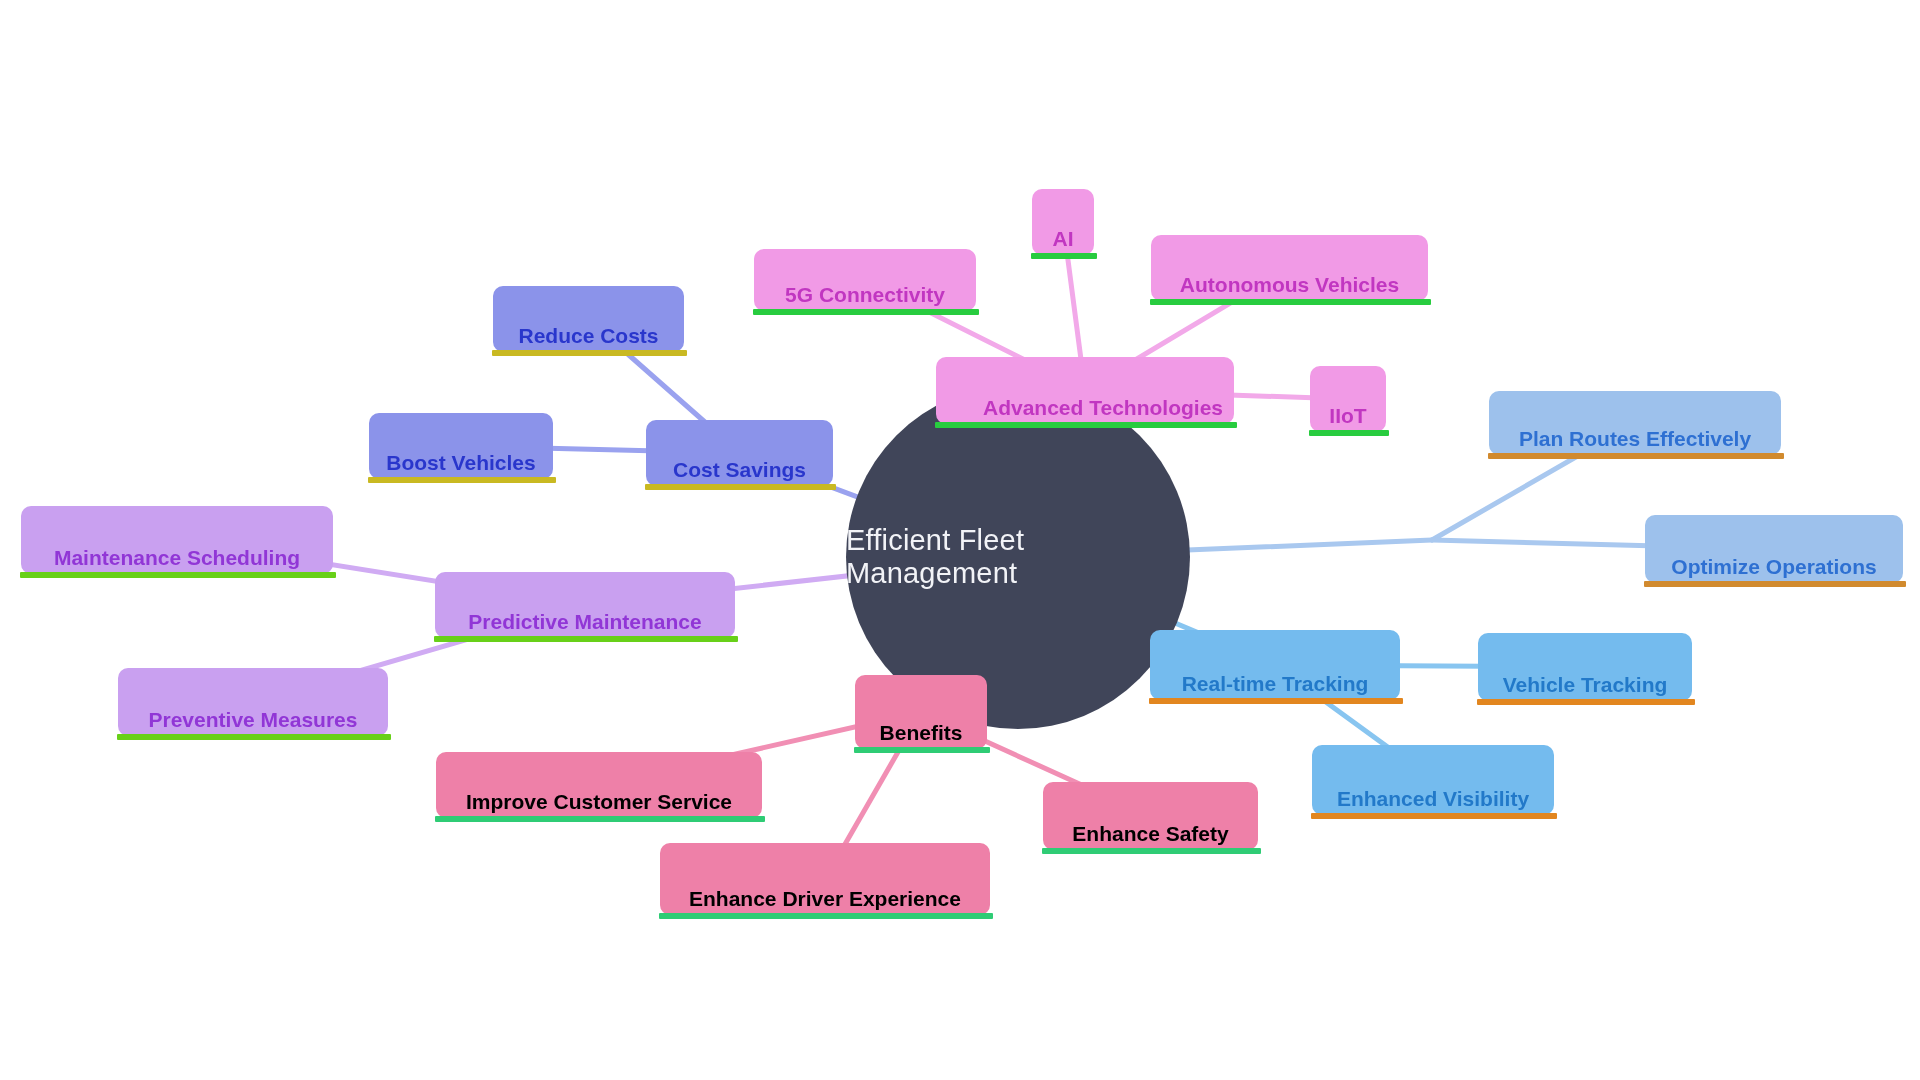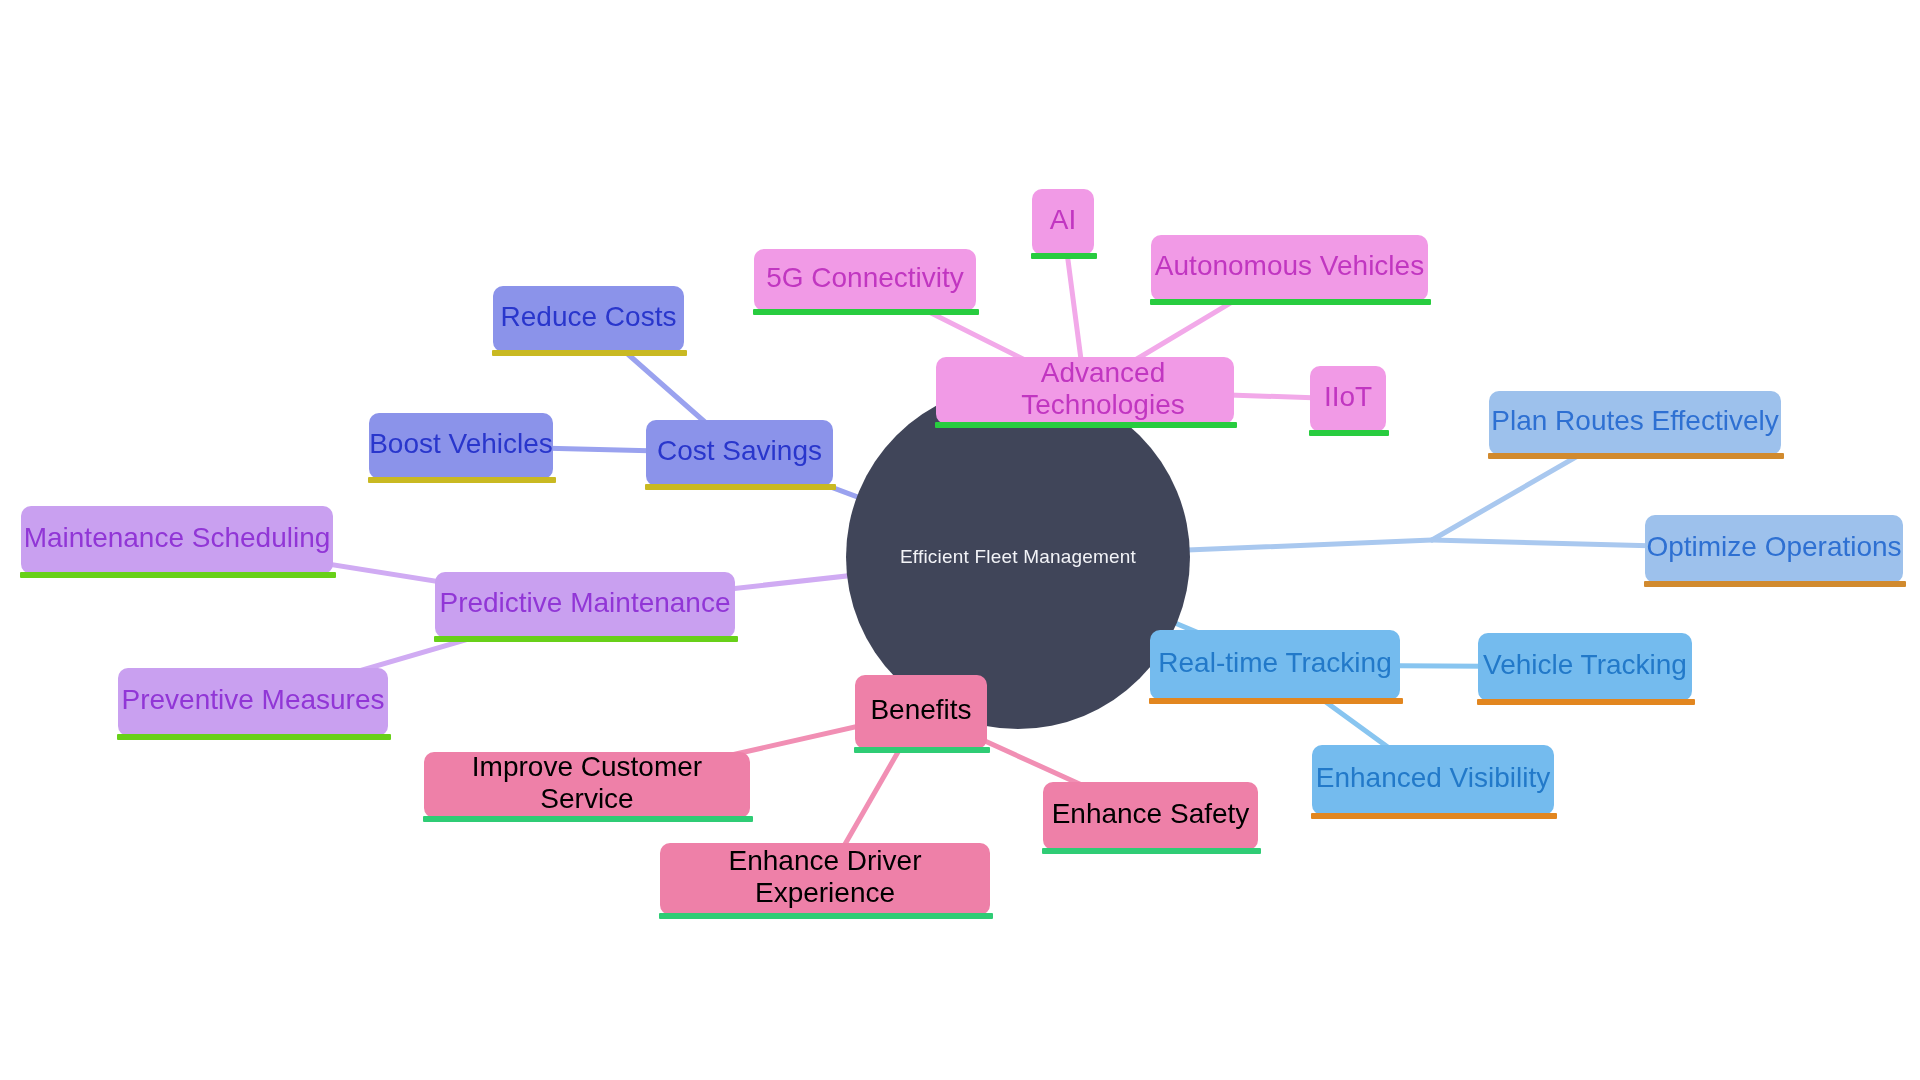--- a/index.html
+++ b/index.html
@@ -23,34 +23,34 @@
     width: 344px; height: 344px;
     border-radius: 50%;
     background: #404559;
     z-index: 1;
     display: flex;
     align-items: center;
     justify-content: center;
   }
   .center-label {
     color: #f2f3f7;
-    font-size: 19px;
+    font-size: 29px;
     font-weight: 500;
     letter-spacing: 0.2px;
     text-align: left;
   }
   .node {
     position: absolute;
     z-index: 2;
     display: flex;
-    align-items: center;
+    align-items: flex-end;
     justify-content: center;
     border-radius: 10px;
-    font-size: 28px;
-    font-weight: 400;
+    font-size: 21px;
+    font-weight: 700;
     text-align: center;
     box-sizing: border-box;
     padding-bottom: 4px;
   }
   .underline {
     position: absolute;
     left: -1px; right: -3px; bottom: -4px;
     height: 6px;
     border-radius: 1px;
   }
@@ -152,21 +152,21 @@
   </div>
   <div class="node b-purple" style="left:118px; top:668px; width:270px; height:68px;">
     <span>Preventive Measures</span>
     <span class="underline"></span>
   </div>
 
   <div class="node b-rose" style="left:855px; top:675px; width:132px; height:74px;">
     <span>Benefits</span>
     <span class="underline"></span>
   </div>
-  <div class="node b-rose" style="left:424px; top:752px; width:326px; height:66px;">
+  <div class="node b-rose" style="left:436px; top:752px; width:326px; height:66px;">
     <span>Improve Customer Service</span>
     <span class="underline"></span>
   </div>
   <div class="node b-rose" style="left:660px; top:843px; width:330px; height:72px;">
     <span>Enhance Driver Experience</span>
     <span class="underline"></span>
   </div>
   <div class="node b-rose" style="left:1043px; top:782px; width:215px; height:68px;">
     <span>Enhance Safety</span>
     <span class="underline"></span>

